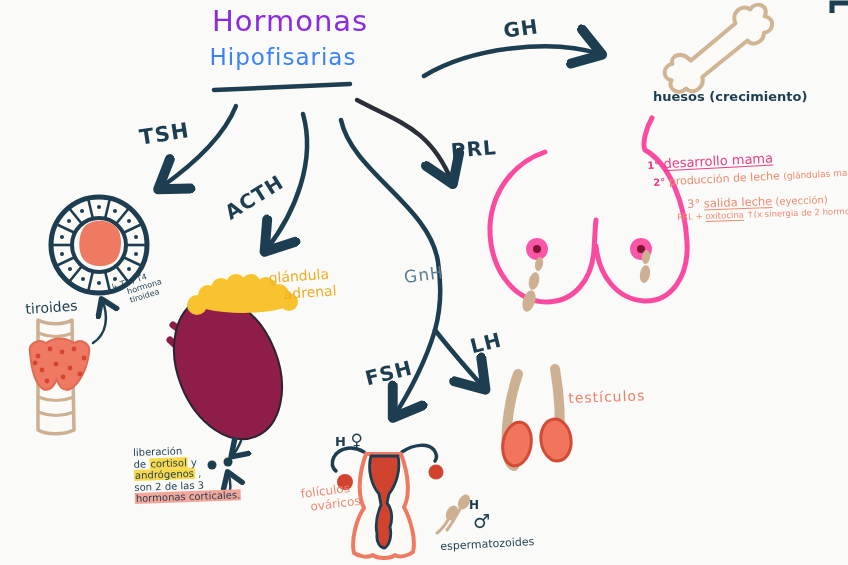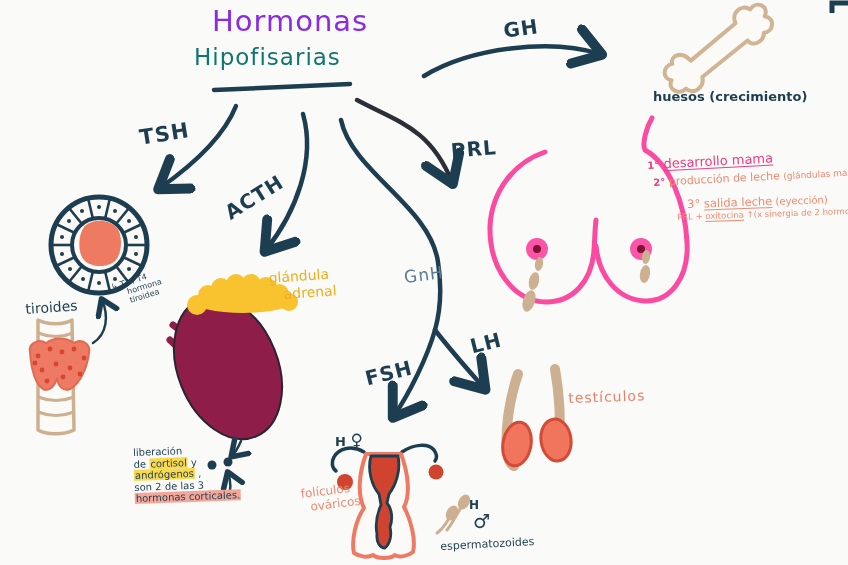--- a/index.html
+++ b/index.html
@@ -7,21 +7,21 @@
     position:relative; width:848px; height:565px;
     background:#fafaf8; overflow:hidden;
     font-family:"DejaVu Sans", sans-serif;
   }
   .layer{position:absolute; left:0; top:0;}
   .lbl{
     position:absolute; white-space:nowrap; color:#1d3d50;
     font-family:"DejaVu Sans", sans-serif; transform-origin:left top; line-height:1.1;
   }
   .title1{left:212px; top:6px; width:150px; text-align:center; font-size:29px; letter-spacing:1px; color:#8a2be2;}
-  .title2{left:194px; top:45px; width:178px; font-size:23px; letter-spacing:1px; color:#0f766e;}
+  .title2{left:194px; top:45px; width:178px; text-align:center; font-size:23px; letter-spacing:1px; color:#3b82f6;}
   .hormone{font-weight:bold; letter-spacing:1px;}
   .gh{left:502px; top:20px; font-size:20px; transform:rotate(-8deg);}
   .tsh{left:138px; top:127px; font-size:21px; transform:rotate(-9deg);}
   .acth{left:221px; top:205px; font-size:20px; transform:rotate(-32deg);}
   .prl{left:450px; top:140px; font-size:20px; transform:rotate(-5deg);}
   .gnh{left:403px; top:268px; font-size:17px; color:#5b7d91; transform:rotate(-7deg); font-weight:normal;}
   .fsh{left:363px; top:368px; font-size:20px; transform:rotate(-14deg);}
   .lh{left:468px; top:336px; font-size:20px; transform:rotate(-14deg);}
   .huesos{left:653px; top:90px; font-size:13px;font-weight:bold;}
   .tiroides{left:25px; top:302px; font-size:14px; transform:rotate(-4deg);}

